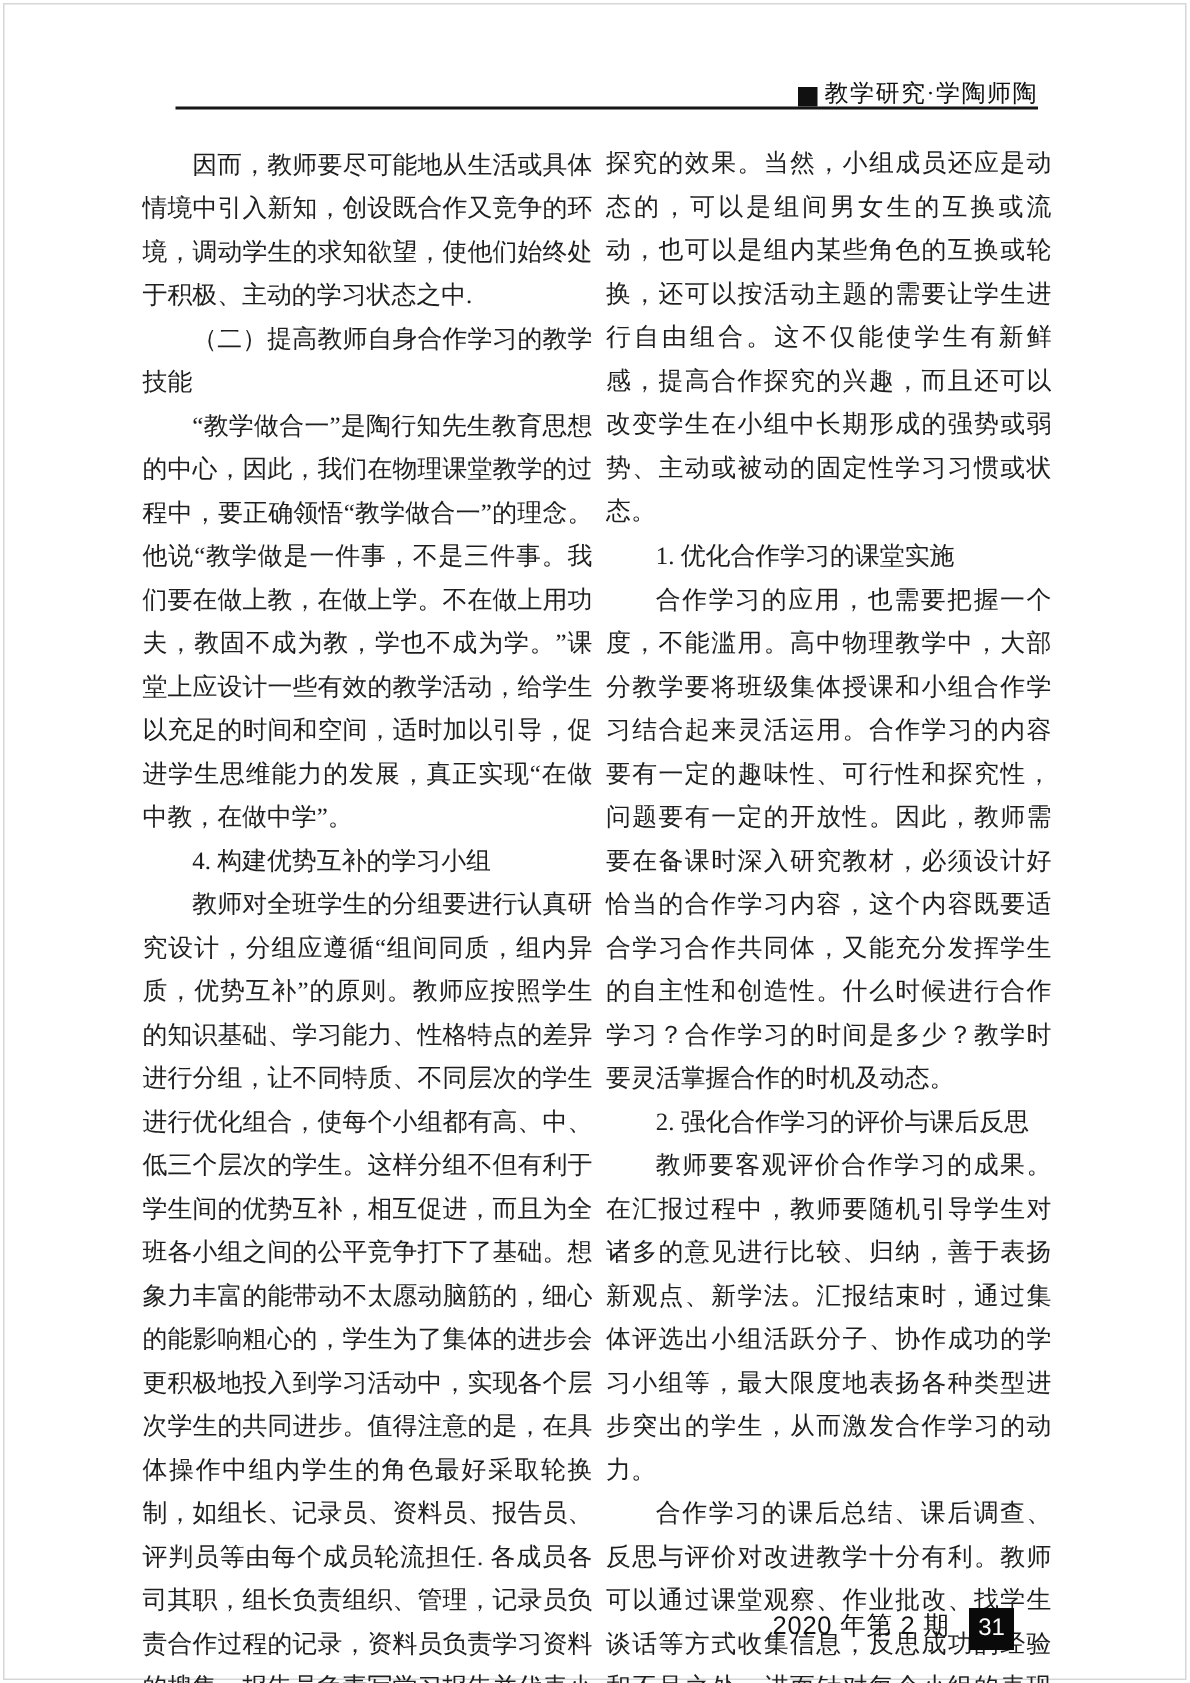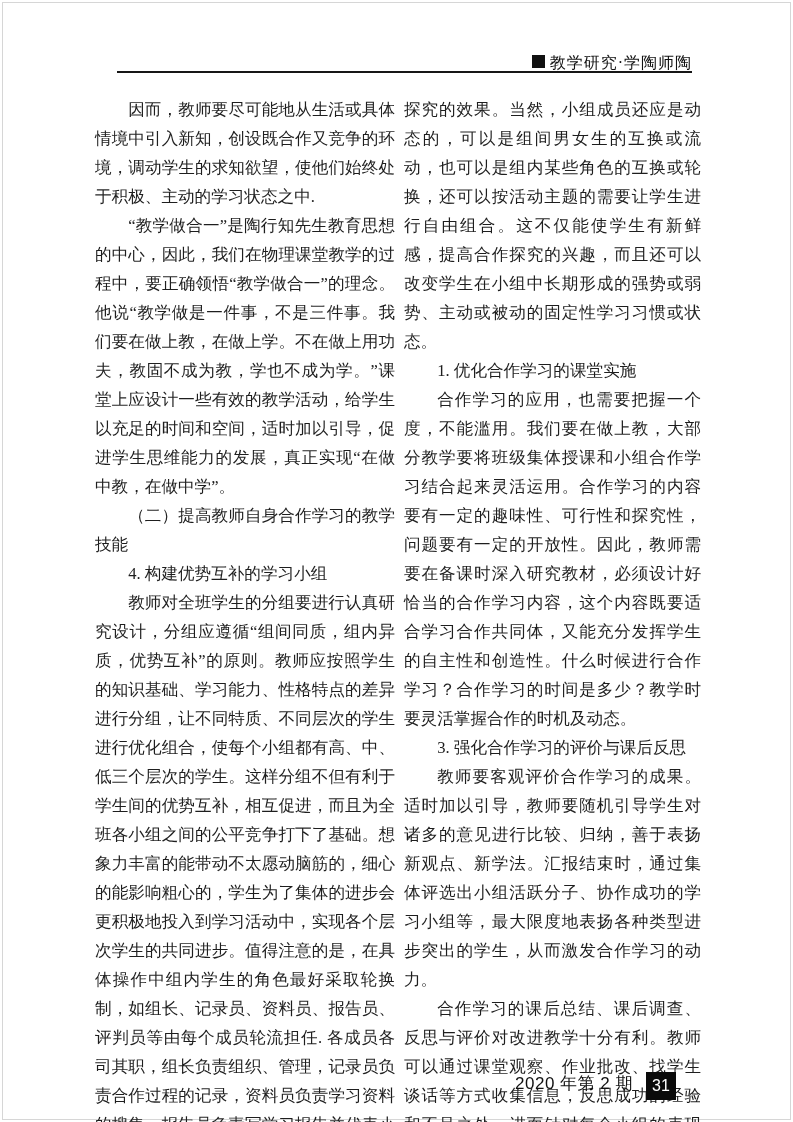--- a/index.html
+++ b/index.html
@@ -29,21 +29,21 @@
       display: flex;
       justify-content: flex-end;
       align-items: flex-end;
     }
     .header-title {
       font-size: 16px;
       letter-spacing: 1px;
       color: #111;
       white-space: nowrap;
       display: flex;
-      align-items: flex-start;
+      align-items: flex-end;
       gap: 2px;
       line-height: 1;
       padding-bottom: 3px;
     }
     .square-marker {
       display: inline-block;
       width: 13px;
       height: 13px;
       background: #111;
       margin-right: 3px;
@@ -67,21 +67,21 @@
       color: #1e1e1e;
     }
     .column-left  { left: 95px; }
     .column-right { left: 404px; width: 297px; }
     .column p {
       margin: 0;
       text-indent: 2em;
       text-align: justify;
       text-justify: inter-ideograph;
     }
-    .column p.no-indent { text-indent: 0; }
+    .column p.no-indent { text-indent: 0; font-family: Liberation Mono, monospace; }
     
     .footer {
       position: absolute;
       top: 1072px;
       right: 117px;
       display: flex;
       gap: 13px;
     }
     .footer-issue {
       font-family: "Liberation Sans", "DejaVu Sans", sans-serif;
@@ -109,33 +109,33 @@
 <div class="header">
   <div class="header-title">
     <span class="square-marker"></span>
     <span>教学研究·学陶师陶</span>
   </div>
 </div>
 <div class="header-rule"></div>
 
 <div class="column column-left">
   <p>因而，教师要尽可能地从生活或具体情境中引入新知，创设既合作又竞争的环境，调动学生的求知欲望，使他们始终处于积极、主动的学习状态之中.</p>
+  <p>（二）提高教师自身合作学习的教学技能</p>
   <p>“教学做合一”是陶行知先生教育思想的中心，因此，我们在物理课堂教学的过程中，要正确领悟“教学做合一”的理念。他说“教学做是一件事，不是三件事。我们要在做上教，在做上学。不在做上用功夫，教固不成为教，学也不成为学。”课堂上应设计一些有效的教学活动，给学生以充足的时间和空间，适时加以引导，促进学生思维能力的发展，真正实现“在做中教，在做中学”。</p>
-  <p>（二）提高教师自身合作学习的教学技能</p>
   <p>4. 构建优势互补的学习小组</p>
   <p>教师对全班学生的分组要进行认真研究设计，分组应遵循“组间同质，组内异质，优势互补”的原则。教师应按照学生的知识基础、学习能力、性格特点的差异进行分组，让不同特质、不同层次的学生进行优化组合，使每个小组都有高、中、低三个层次的学生。这样分组不但有利于学生间的优势互补，相互促进，而且为全班各小组之间的公平竞争打下了基础。想象力丰富的能带动不太愿动脑筋的，细心的能影响粗心的，学生为了集体的进步会更积极地投入到学习活动中，实现各个层次学生的共同进步。值得注意的是，在具体操作中组内学生的角色最好采取轮换制，如组长、记录员、资料员、报告员、评判员等由每个成员轮流担任. 各成员各司其职，组长负责组织、管理，记录员负责合作过程的记录，资料员负责学习资料的搜集，报告员负责写学习报告并代表小组进行学习成果汇报，评判员负责评判各小组的汇报结果。最终实现各个层次学生的共同进步。</p>
 
 </div>
 
 <div class="column column-right">
   <p class="no-indent">探究的效果。当然，小组成员还应是动态的，可以是组间男女生的互换或流动，也可以是组内某些角色的互换或轮换，还可以按活动主题的需要让学生进行自由组合。这不仅能使学生有新鲜感，提高合作探究的兴趣，而且还可以改变学生在小组中长期形成的强势或弱势、主动或被动的固定性学习习惯或状态。</p>
   <p>1. 优化合作学习的课堂实施</p>
-  <p>合作学习的应用，也需要把握一个度，不能滥用。我们要在做上教，大部分教学要将班级集体授课和小组合作学习结合起来灵活运用。合作学习的内容要有一定的趣味性、可行性和探究性，问题要有一定的开放性。因此，教师需要在备课时深入研究教材，必须设计好恰当的合作学习内容，这个内容既要适合学习合作共同体，又能充分发挥学生的自主性和创造性。什么时候进行合作学习？合作学习的时间是多少？教学时要灵活掌握合作的时机及动态。</p>
-  <p>3. 强化合作学习的评价与课后反思</p>
-  <p>教师要客观评价合作学习的成果。适时加以引导，教师要随机引导学生对诸多的意见进行比较、归纳，善于表扬新观点、新学法。汇报结束时，通过集体评选出小组活跃分子、协作成功的学习小组等，最大限度地表扬各种类型进步突出的学生，从而激发合作学习的动力。</p>
+  <p>合作学习的应用，也需要把握一个度，不能滥用。高中物理教学中，大部分教学要将班级集体授课和小组合作学习结合起来灵活运用。合作学习的内容要有一定的趣味性、可行性和探究性，问题要有一定的开放性。因此，教师需要在备课时深入研究教材，必须设计好恰当的合作学习内容，这个内容既要适合学习合作共同体，又能充分发挥学生的自主性和创造性。什么时候进行合作学习？合作学习的时间是多少？教学时要灵活掌握合作的时机及动态。</p>
+  <p>2. 强化合作学习的评价与课后反思</p>
+  <p>教师要客观评价合作学习的成果。在汇报过程中，教师要随机引导学生对诸多的意见进行比较、归纳，善于表扬新观点、新学法。汇报结束时，通过集体评选出小组活跃分子、协作成功的学习小组等，最大限度地表扬各种类型进步突出的学生，从而激发合作学习的动力。</p>
   <p>合作学习的课后总结、课后调查、反思与评价对改进教学十分有利。教师可以通过课堂观察、作业批改、找学生谈话等方式收集信息，反思成功的经验和不足之处，进而针对每个小组的表现再分别作具体的指导，促使每个小组都进行反思，这样逐渐形成小组合作学习的良性循环。</p>
 
 </div>
 
 <div class="footer">
   <span class="footer-issue">2020 年第 2 期</span>
   <span class="page-number-badge">31</span>
 </div>
 
 </body></html>

